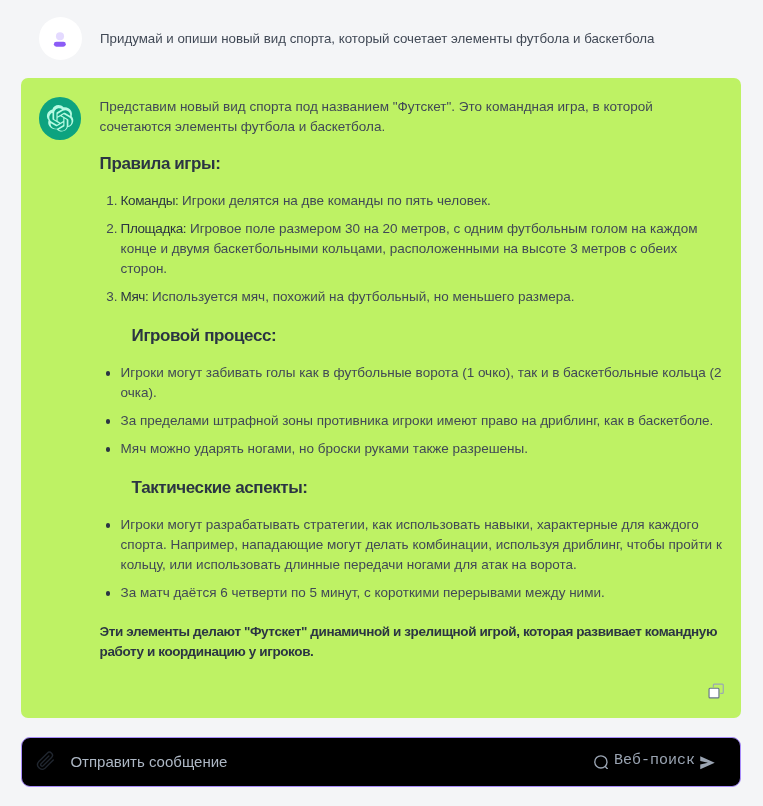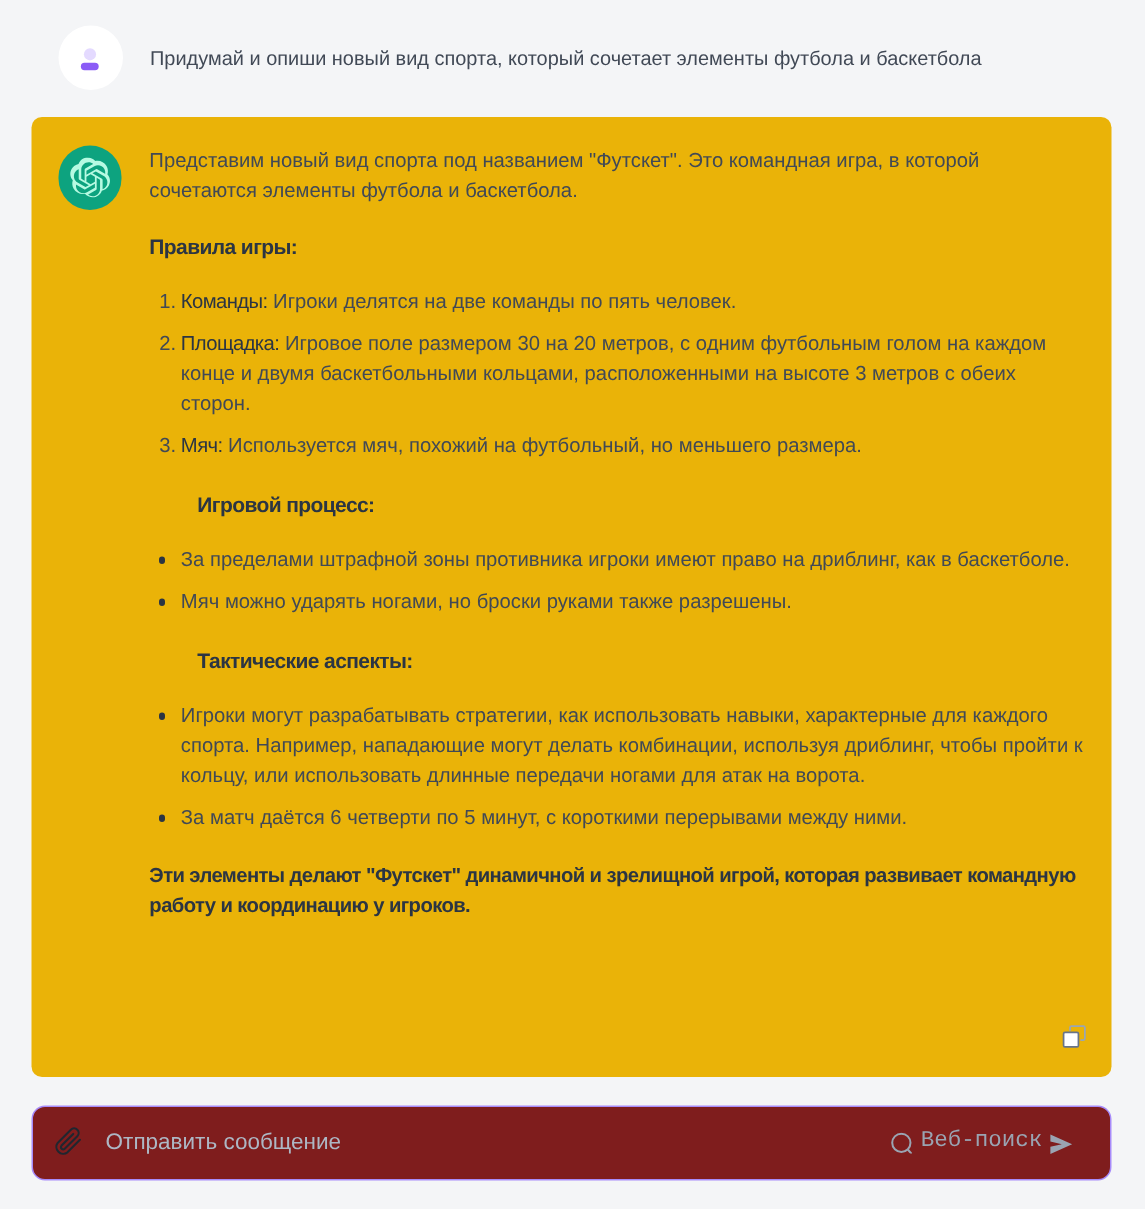--- a/index.html
+++ b/index.html
@@ -10,39 +10,39 @@
     -webkit-font-smoothing:antialiased;
   }
   .page{position:relative;width:763px;height:806px;filter:blur(0px);}
 
   
   .avatar{position:absolute;left:39px;top:17px;width:43px;height:43px;border-radius:50%;background:#ffffff;}
   .avatar svg{position:absolute;left:0;top:0;}
   .user-text{position:absolute;left:100px;top:28.5px;width:620px;font-size:13.3px;line-height:20px;color:#414956;}
 
   
-  .card{position:absolute;left:20.9px;top:78.2px;width:720.6px;height:640.1px;background:#eab308;border-radius:7px;}
+  .card{position:absolute;left:20.9px;top:78.2px;width:720.6px;height:640.1px;background:#bef264;border-radius:7px;}
   .bot-avatar{position:absolute;left:18.4px;top:19.2px;width:42.2px;height:42.2px;border-radius:50%;background:#0da37f;}
   .bot-avatar svg{position:absolute;left:7.2px;top:7.2px;}
   .content{position:absolute;left:78.7px;top:18.8px;width:626px;font-size:13.5px;line-height:20px;color:#414956;}
   .content p{margin:0;}
-  h3.sec{font-size:14px;font-weight:bold;color:#2b3543;margin:17.2px 0 0 0;line-height:20px;letter-spacing:-0.4px;}
+  h3.sec{font-size:17px;font-weight:bold;color:#2b3543;margin:17.2px 0 0 0;line-height:20px;letter-spacing:-0.4px;}
   ol+h3.sec,ul+h3.sec{margin-top:18.5px;padding-left:32px;}
   ol,ul{margin:17.3px 0 0 0;padding:0;list-style:none;}
   li{position:relative;padding-left:21px;margin-top:8px;}
   li:first-child{margin-top:0;}
   ol{counter-reset:n;}
   ol li:before{counter-increment:n;content:counter(n) ".";position:absolute;left:6.6px;top:0;color:#414956;}
   ul li:before{content:"";position:absolute;left:6.3px;top:8.1px;width:4.6px;height:4.6px;border-radius:50%;background:#2b3543;}
   b{font-weight:normal;color:#2b3543;letter-spacing:-0.4px;}
   .concl{margin-top:18.6px !important;font-weight:bold;color:#2b3543;letter-spacing:-0.4px;}
   .copy-btn{position:absolute;left:687.4px;top:604.4px;width:16px;height:16px;}
 
   
-  .composer{position:absolute;left:21.4px;top:736.7px;width:719.6px;height:50.6px;background:#7f1d1d;border:1.4px solid #a78bfa;border-radius:9px;box-sizing:border-box;padding-left:12px;}
+  .composer{position:absolute;left:21.4px;top:736.7px;width:719.6px;height:50.6px;background:#000000;border:1.4px solid #a78bfa;border-radius:9px;box-sizing:border-box;padding-left:12px;}
   .clip{position:absolute;left:12.5px;top:12.6px;width:21px;height:21px;}
   .ph{position:absolute;left:48px;top:14.6px;font-size:15px;line-height:20px;color:#adb7c4;}
   .websearch{position:absolute;left:571.8px;top:14.2px;display:flex;align-items:center;}
   .websearch .lbl{font-size:15px;line-height:20px;color:#9aa4b2;margin-left:5.5px;position:relative;top:-1px;font-family:Liberation Mono, monospace;}
   .send{position:absolute;left:677.4px;top:18.1px;width:15px;height:14px;}
 </style>
 </head>
 <body>
 
 <div class="page">
@@ -65,20 +65,21 @@
       <p class="intro">Представим новый вид спорта под названием "Футскет". Это командная игра, в которой сочетаются элементы футбола и баскетбола.</p>
       <div id="sections">
           <h3 class="sec">Правила игры:</h3>
           <ol>
             <li><b>Команды:</b><span> Игроки делятся на две команды по пять человек.</span></li>
             <li><b>Площадка:</b><span> Игровое поле размером 30 на 20 метров, с одним футбольным голом на каждом конце и двумя баскетбольными кольцами, расположенными на высоте 3 метров с обеих сторон.</span></li>
             <li><b>Мяч:</b><span> Используется мяч, похожий на футбольный, но меньшего размера.</span></li>
           </ol>
           <h3 class="sec">Игровой процесс:</h3>
           <ul>
+            <li><span>Игроки могут забивать голы как в футбольные ворота (1 очко), так и в баскетбольные кольца (2 очка).</span></li>
             <li><span>За пределами штрафной зоны противника игроки имеют право на дриблинг, как в баскетболе.</span></li>
             <li><span>Мяч можно ударять ногами, но броски руками также разрешены.</span></li>
           </ul>
           <h3 class="sec">Тактические аспекты:</h3>
           <ul>
             <li><span>Игроки могут разрабатывать стратегии, как использовать навыки, характерные для каждого спорта. Например, нападающие могут делать комбинации, используя дриблинг, чтобы пройти к кольцу, или использовать длинные передачи ногами для атак на ворота.</span></li>
             <li><span>За матч даётся 6 четверти по 5 минут, с короткими перерывами между ними.</span></li>
           </ul>
         </div>
       <p class="concl">Эти элементы делают "Футскет" динамичной и зрелищной игрой, которая развивает командную работу и координацию у игроков.</p>

